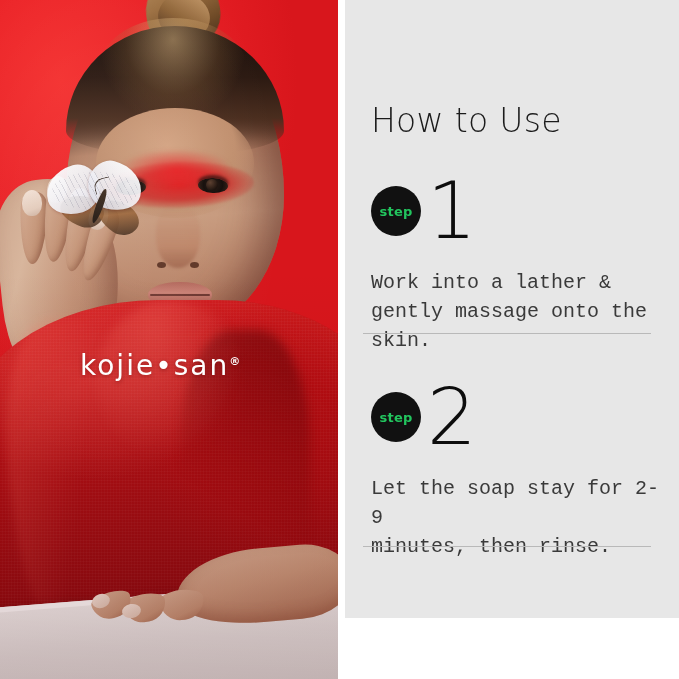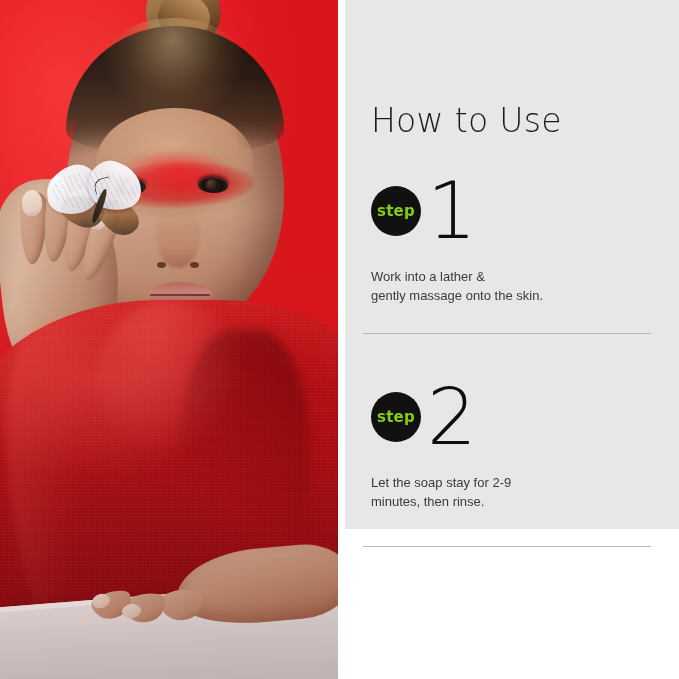--- a/index.html
+++ b/index.html
@@ -341,21 +341,21 @@
     font-size: 11px;
     vertical-align: super;
     letter-spacing: 0;
     font-weight: 600;
   }
 
   
   .content-panel {
     position: absolute;
     left: 345px; top: 0;
-    width: 334px; height: 529px;
+    width: 334px; height: 618px;
     background: #e7e7e7;
   }
 
   .panel-title {
     position: absolute;
     left: 26px;
     top: 103px;
     font-family: "DejaVu Sans", sans-serif;
     font-weight: 300;
     font-size: 33px;
@@ -377,23 +377,23 @@
     position: absolute;
     left: 26px; top: 0;
     width: 50px; height: 50px;
     border-radius: 50%;
     background: #111111;
     display: flex;
     align-items: center;
     justify-content: center;
   }
   .step-badge-label {
-    color: #84cc16;
+    color: #22c55e;
     font-family: "DejaVu Sans", sans-serif;
-    font-size: 15px;
+    font-size: 13px;
     font-weight: 600;
     letter-spacing: 0.2px;
     line-height: 1;
   }
   .step-number {
     position: absolute;
     left: 82px;
     top: -14px;
     font-family: "DejaVu Sans", sans-serif;
     font-weight: 300;
@@ -401,23 +401,23 @@
     line-height: 1;
     color: #0d0d0d;
     letter-spacing: 0;
   }
 
   .step-desc {
     position: absolute;
     left: 26px;
     top: 82px;
     width: 290px;
-    font-family: Liberation Sans, sans-serif;
+    font-family: Liberation Mono, monospace;
     font-weight: 300;
-    font-size: 13px;
+    font-size: 20px;
     line-height: 1.45;
     color: #3a3a3a;
     white-space: pre-line;
   }
 
   .divider {
     position: absolute;
     left: 18px;
     width: 288px;
     height: 1px;
@@ -486,20 +486,21 @@
     <div class="table-edge"></div>
     <div class="hand-rest"></div>
     <div class="rf rf3"></div>
     <div class="rf rf2"></div>
     <div class="rf rf1"></div>
     <div class="rn rn1"></div>
     <div class="rn rn2"></div>
 
     <div class="photo-vignette"></div>
 
+    <div class="brand-logo"><span>kojie•san</span><span class="reg">®</span></div>
   </div>
 
   <div class="content-panel">
 
     <div class="panel-title">How to Use</div>
 
     <div class="step-block s1">
       <div class="step-head">
         <div class="step-badge">
           <span class="step-badge-label">step</span>

